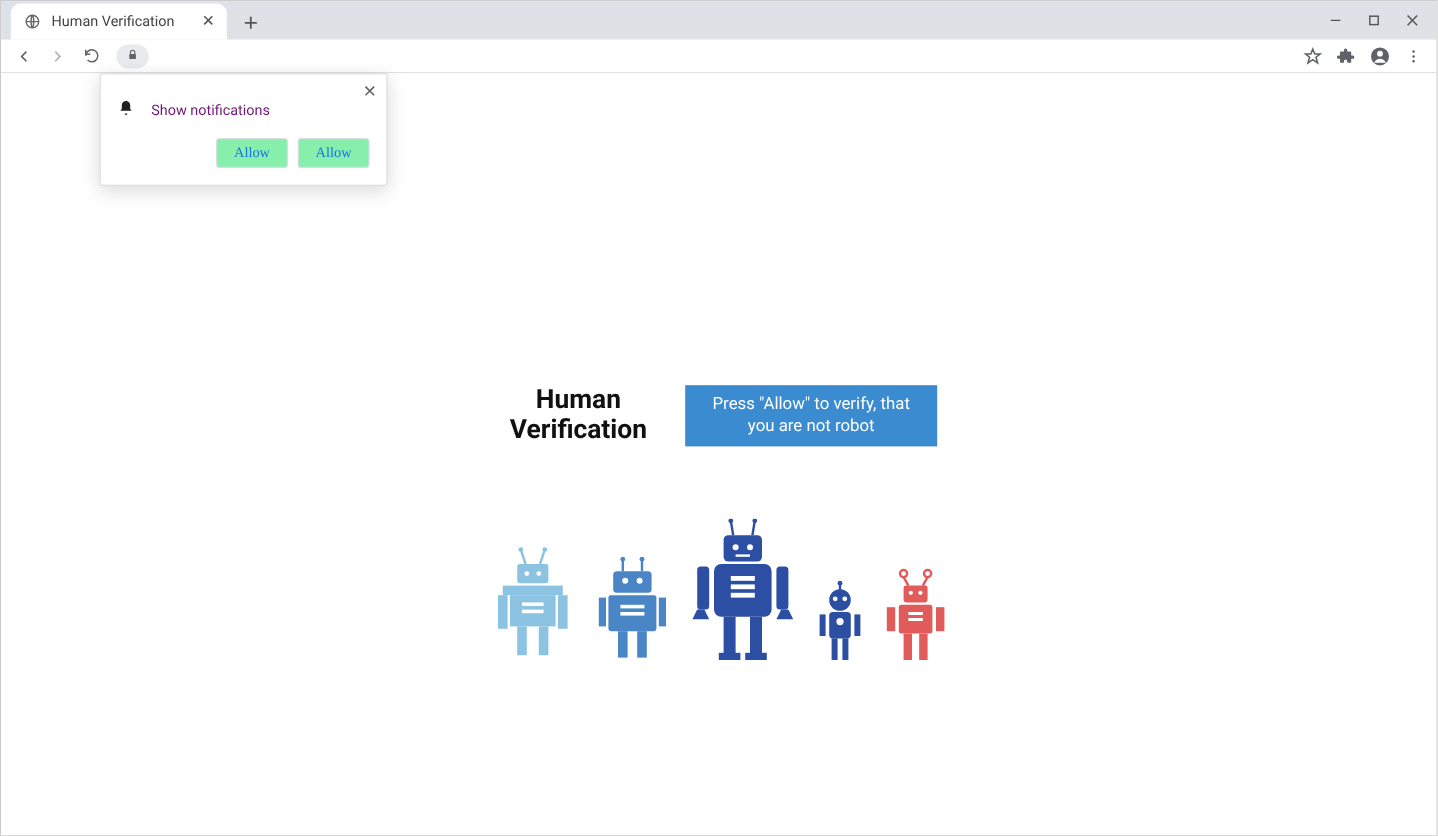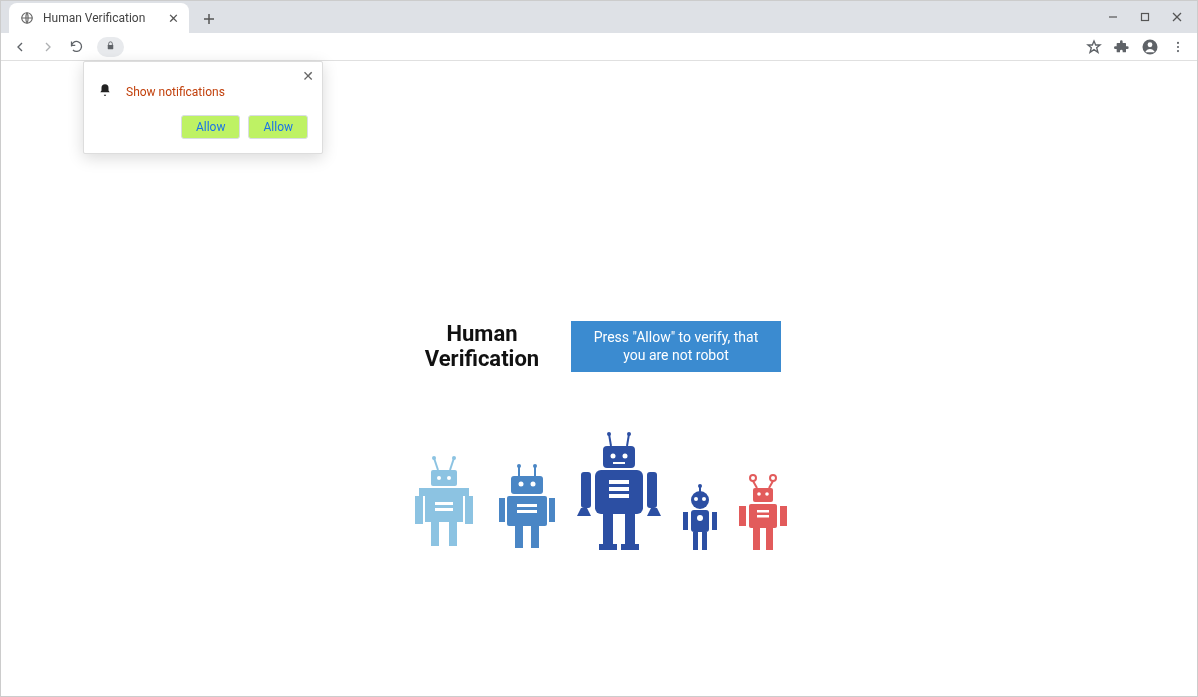--- a/index.html
+++ b/index.html
@@ -128,33 +128,34 @@
   font-size: 14px;
 }
 .popup-row {
   display: flex;
   align-items: center;
   gap: 14px;
   margin-top: 6px;
   margin-bottom: 14px;
 }
 .popup-row .bell { color: #222; }
-.popup-text { font-size: 12px; color: #c2410c; }
+.popup-text { font-size: 12px; color: #701a75; }
 .popup-btns {
   display: flex;
   justify-content: flex-end;
   gap: 8px;
 }
 .popup-btn {
   border: 1px solid #d8dde3;
   border-radius: 3px;
   padding: 4px 14px;
   font-size: 12px;
   color: #1a73e8;
-  background: #bef264;
+  background: #86efac;
+  font-family: Liberation Serif, serif;
 }
 .center-area {
   position: absolute;
   top: 260px;
   left: 50%;
   transform: translateX(-50%);
   width: 600px;
   text-align: center;
 }
 .headline-row {

